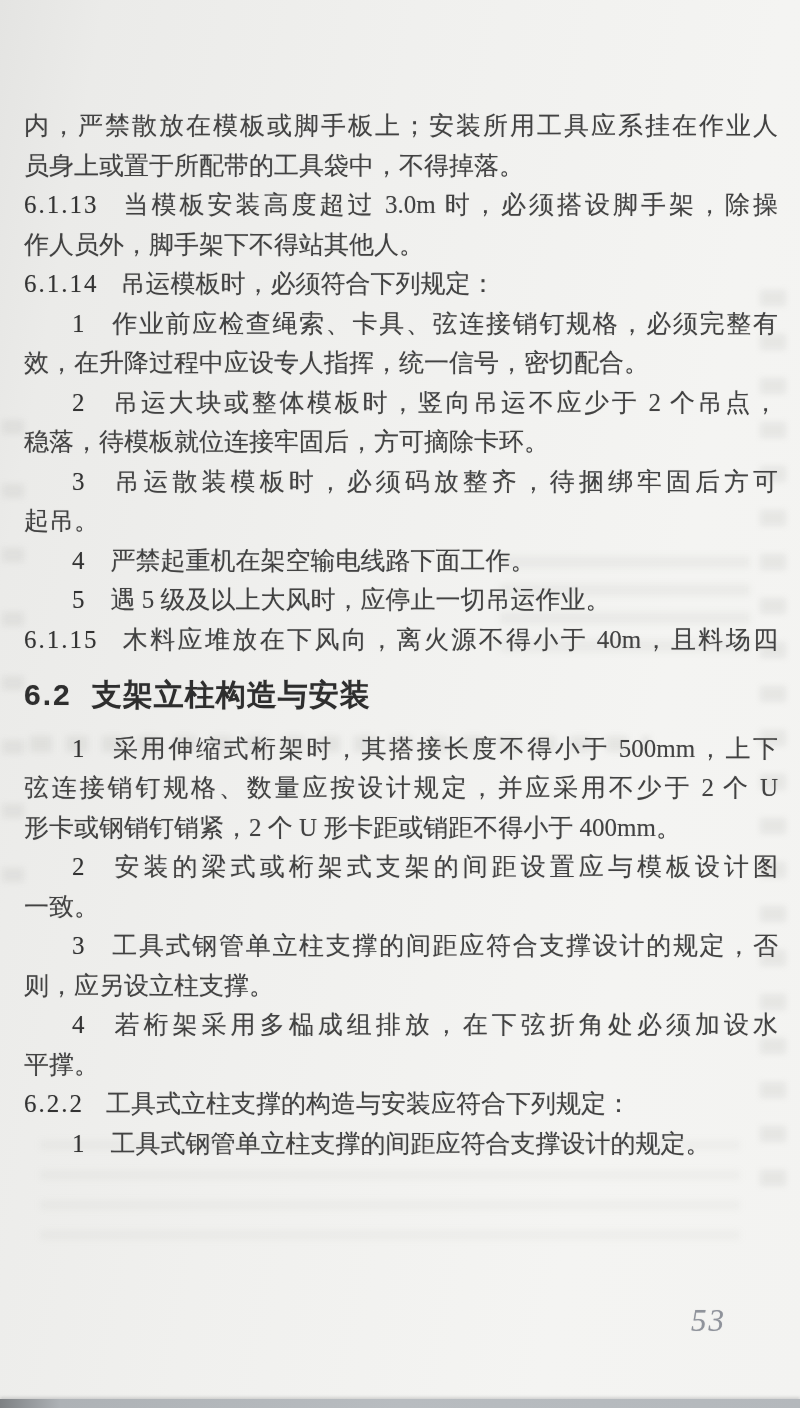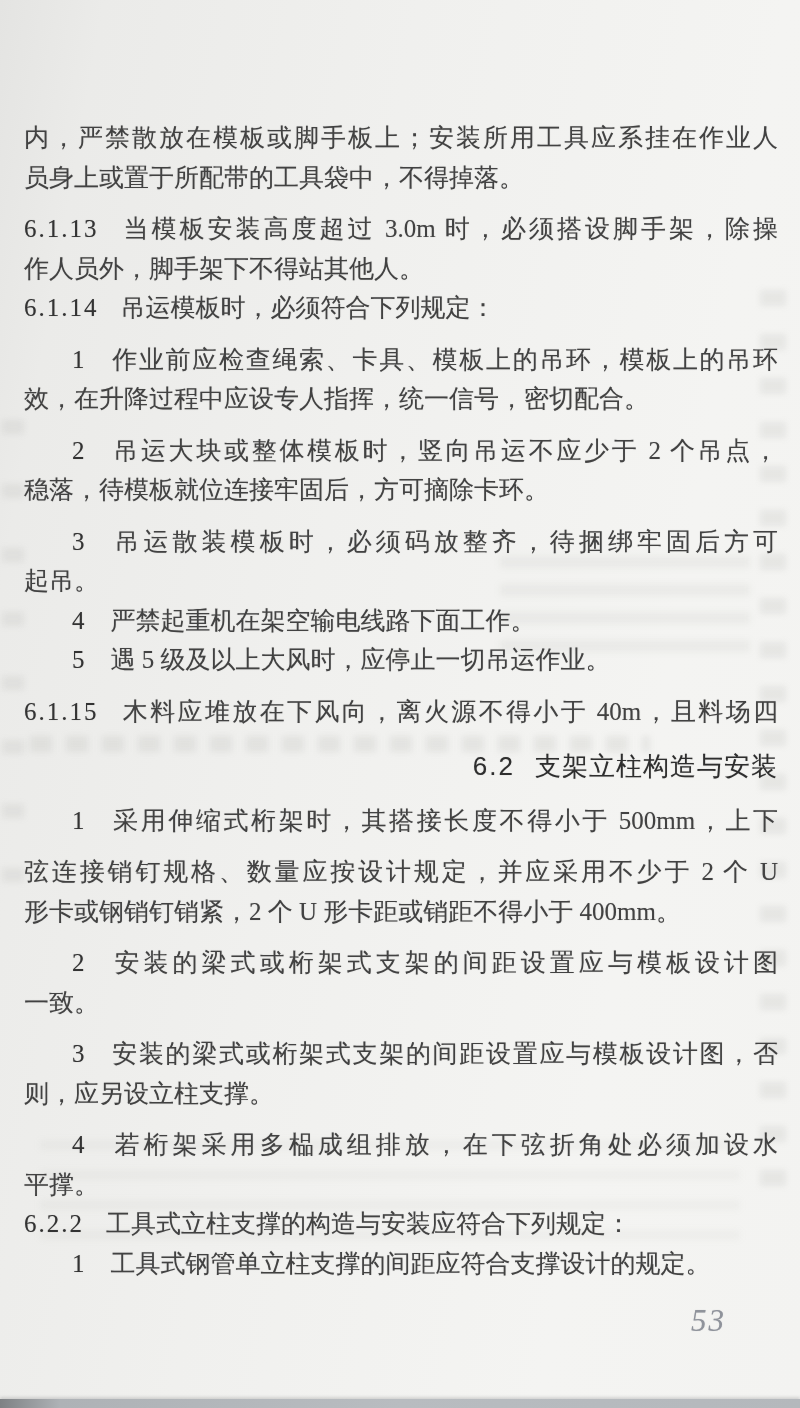--- a/index.html
+++ b/index.html
@@ -28,28 +28,28 @@
     background:linear-gradient(to right,#7e8184 0,#aeb2b6 60px,#b8bcc0 50%,#b4b8bc 100%);
     box-shadow:0 -2px 3px rgba(120,120,120,.25);
     z-index:4;
   }
   .doc-body{
     position:absolute;left:24px;top:106px;width:754px;
     font-size:25px;line-height:39.5px;
     text-shadow:0 0 1px rgba(80,80,80,.35);
   }
   .line{white-space:normal;}
-  .line.j{text-align:justify;text-align-last:justify;text-justify:inter-character;margin-top:12px;}
+  .line.j{text-align:justify;text-align-last:justify;text-justify:inter-character;}
   .num{font-weight:normal;color:#333;}
   .num.clause{letter-spacing:2px;margin-right:22px;}
   .num.item{margin-left:48px;margin-right:26px;}
   .sec-heading{
-    text-align:right;font-weight:normal;color:#2e2e2e;
+    text-align:left;font-weight:bold;color:#2e2e2e;
     font-family:"Liberation Sans","DejaVu Sans",sans-serif;
-    font-size:26px;margin:16px 0 14px 0;letter-spacing:1px;
+    font-size:30px;margin:16px 0 14px 0;letter-spacing:1px;
   }
   .sec-heading .sec-num{margin-right:20px;letter-spacing:2px;}
   .page-number{
     position:absolute;top:1303px;right:74px;
     font-style:italic;font-size:31px;color:#8f939b;
     letter-spacing:2px;text-shadow:0 0 1px rgba(140,140,150,.4);
   }
   
   .smudge{position:absolute;pointer-events:none;filter:blur(3px);}
   .sm-right{left:760px;top:290px;width:26px;height:900px;
@@ -74,36 +74,36 @@
   <div class="smudge sm-left"></div>
   <div class="smudge sm-mid"></div>
   <div class="smudge sm-low"></div>
 
   <div class="doc-body">
       <div class="line j">内，严禁散放在模板或脚手板上；安装所用工具应系挂在作业人</div>
       <div class="line">员身上或置于所配带的工具袋中，不得掉落。</div>
       <div class="line j"><span class="num clause">6.1.13</span><span>当模板安装高度超过 3.0m 时，必须搭设脚手架，除操</span></div>
       <div class="line">作人员外，脚手架下不得站其他人。</div>
       <div class="line"><span class="num clause">6.1.14</span><span>吊运模板时，必须符合下列规定：</span></div>
-      <div class="line j"><span class="num item">1</span><span>作业前应检查绳索、卡具、模板上的吊环，模板上的吊环</span></div>
+      <div class="line j"><span class="num item">1</span><span>作业前应检查绳索、卡具、弦连接销钉规格，必须完整有</span></div>
       <div class="line">效，在升降过程中应设专人指挥，统一信号，密切配合。</div>
       <div class="line j"><span class="num item">2</span><span>吊运大块或整体模板时，竖向吊运不应少于 2 个吊点，</span></div>
       <div class="line">稳落，待模板就位连接牢固后，方可摘除卡环。</div>
       <div class="line j"><span class="num item">3</span><span>吊运散装模板时，必须码放整齐，待捆绑牢固后方可</span></div>
       <div class="line">起吊。</div>
       <div class="line"><span class="num item">4</span><span>严禁起重机在架空输电线路下面工作。</span></div>
       <div class="line"><span class="num item">5</span><span>遇 5 级及以上大风时，应停止一切吊运作业。</span></div>
       <div class="line j"><span class="num clause">6.1.15</span><span>木料应堆放在下风向，离火源不得小于 40m，且料场四</span></div>
       <div class="sec-heading"><span class="sec-num">6.2</span><span>支架立柱构造与安装</span></div>
       <div class="line j"><span class="num item">1</span><span>采用伸缩式桁架时，其搭接长度不得小于 500mm，上下</span></div>
       <div class="line j">弦连接销钉规格、数量应按设计规定，并应采用不少于 2 个 U</div>
       <div class="line">形卡或钢销钉销紧，2 个 U 形卡距或销距不得小于 400mm。</div>
       <div class="line j"><span class="num item">2</span><span>安装的梁式或桁架式支架的间距设置应与模板设计图</span></div>
       <div class="line">一致。</div>
-      <div class="line j"><span class="num item">3</span><span>安装的梁式或桁架式支架的间距设置应与模板设计图，否</span></div>
+      <div class="line j"><span class="num item">3</span><span>工具式钢管单立柱支撑的间距应符合支撑设计的规定，否</span></div>
       <div class="line">则，应另设立柱支撑。</div>
       <div class="line j"><span class="num item">4</span><span>若桁架采用多榀成组排放，在下弦折角处必须加设水</span></div>
       <div class="line">平撑。</div>
       <div class="line"><span class="num clause">6.2.2</span><span>工具式立柱支撑的构造与安装应符合下列规定：</span></div>
       <div class="line"><span class="num item">1</span><span>工具式钢管单立柱支撑的间距应符合支撑设计的规定。</span></div>
     </div>
 
   <div class="page-number">53</div>
 
   <div class="bottom-band"></div>

